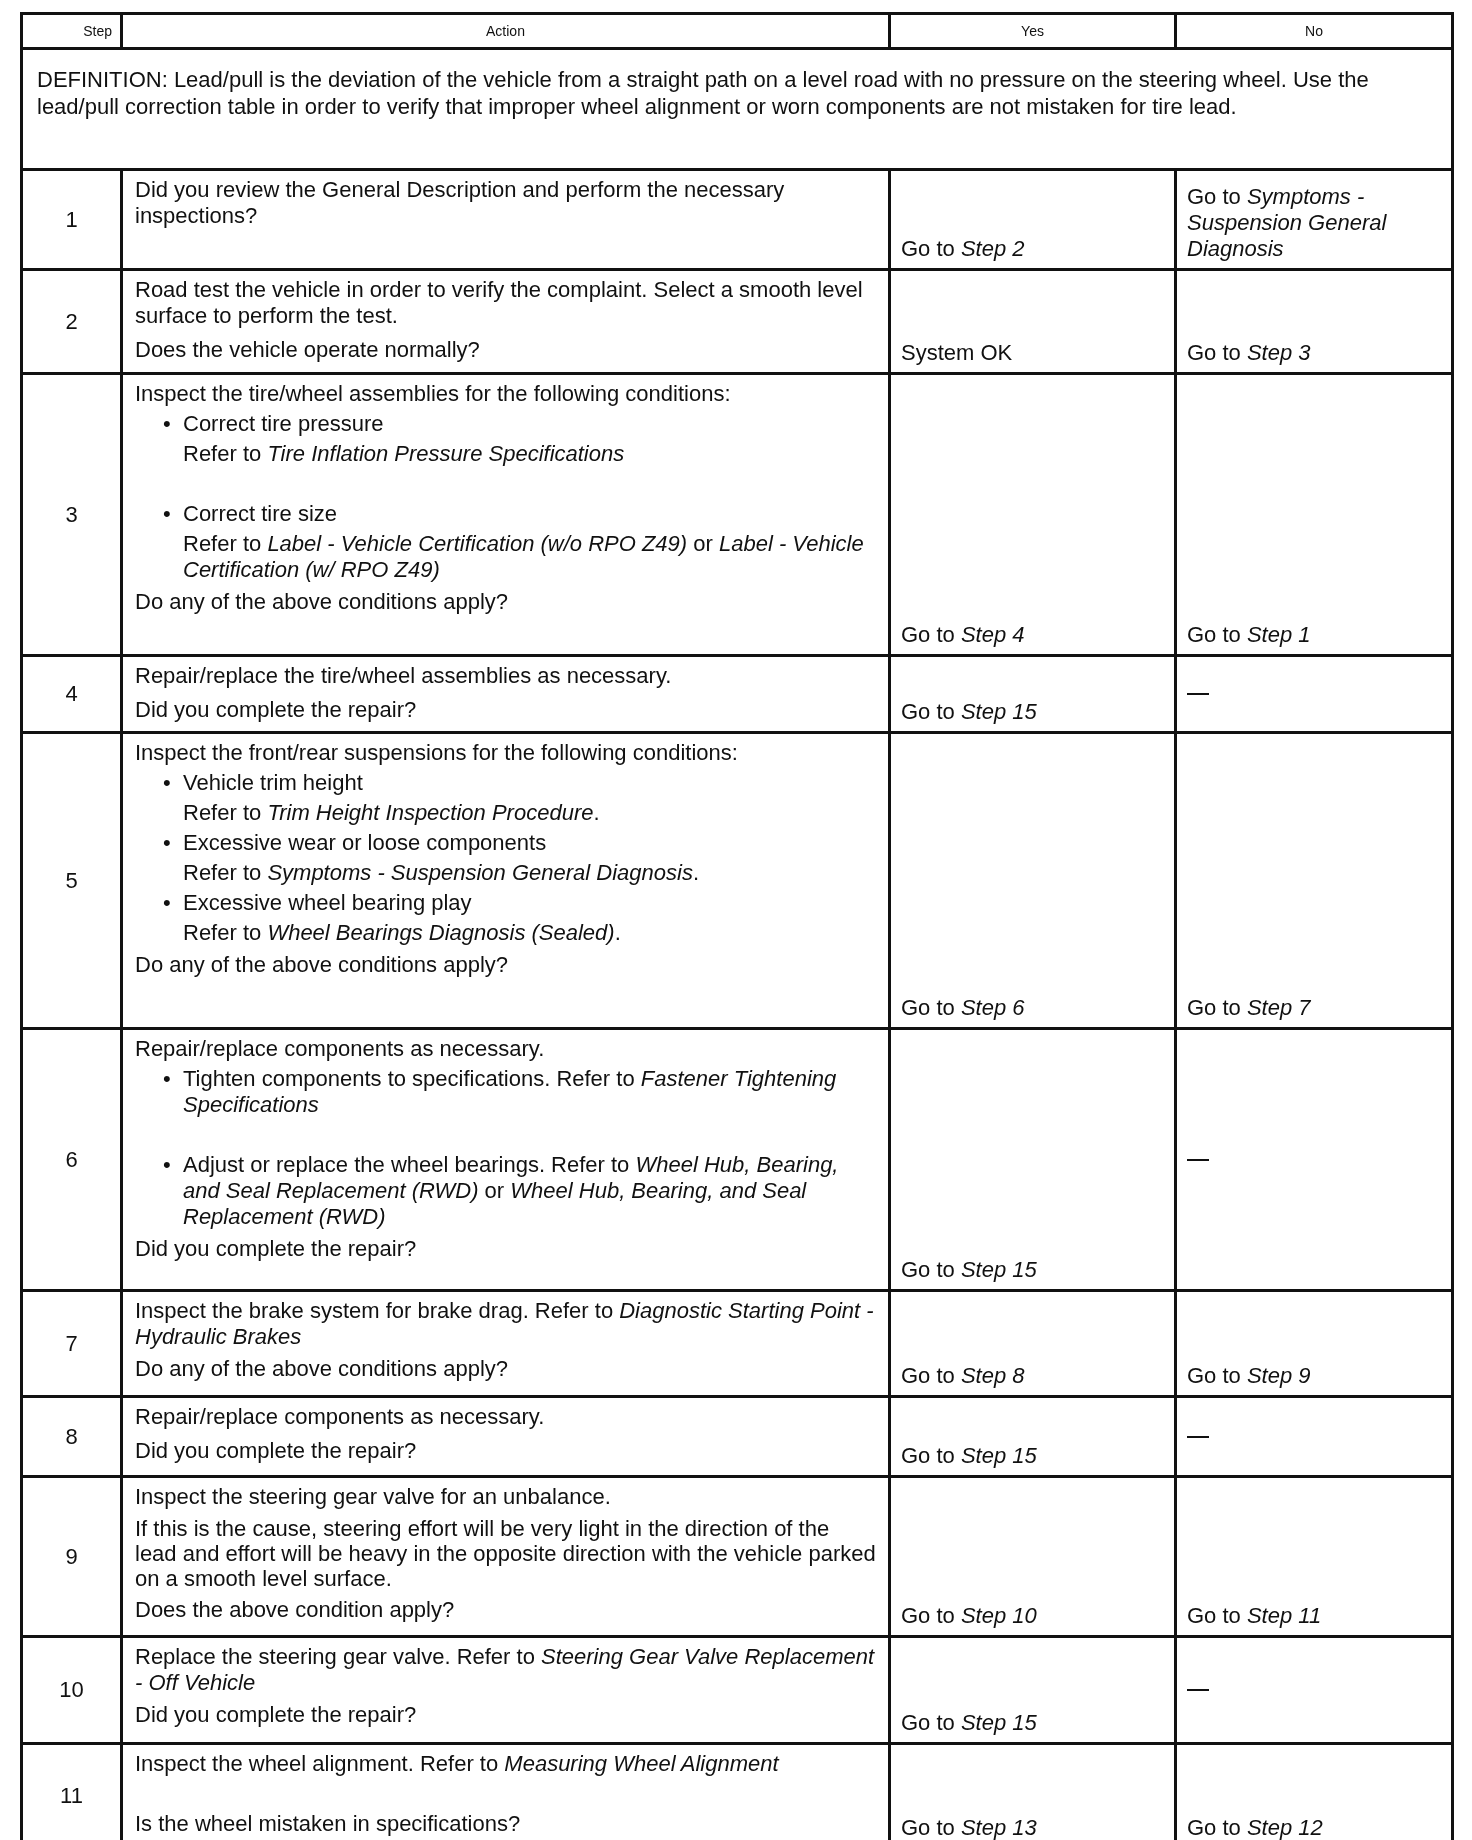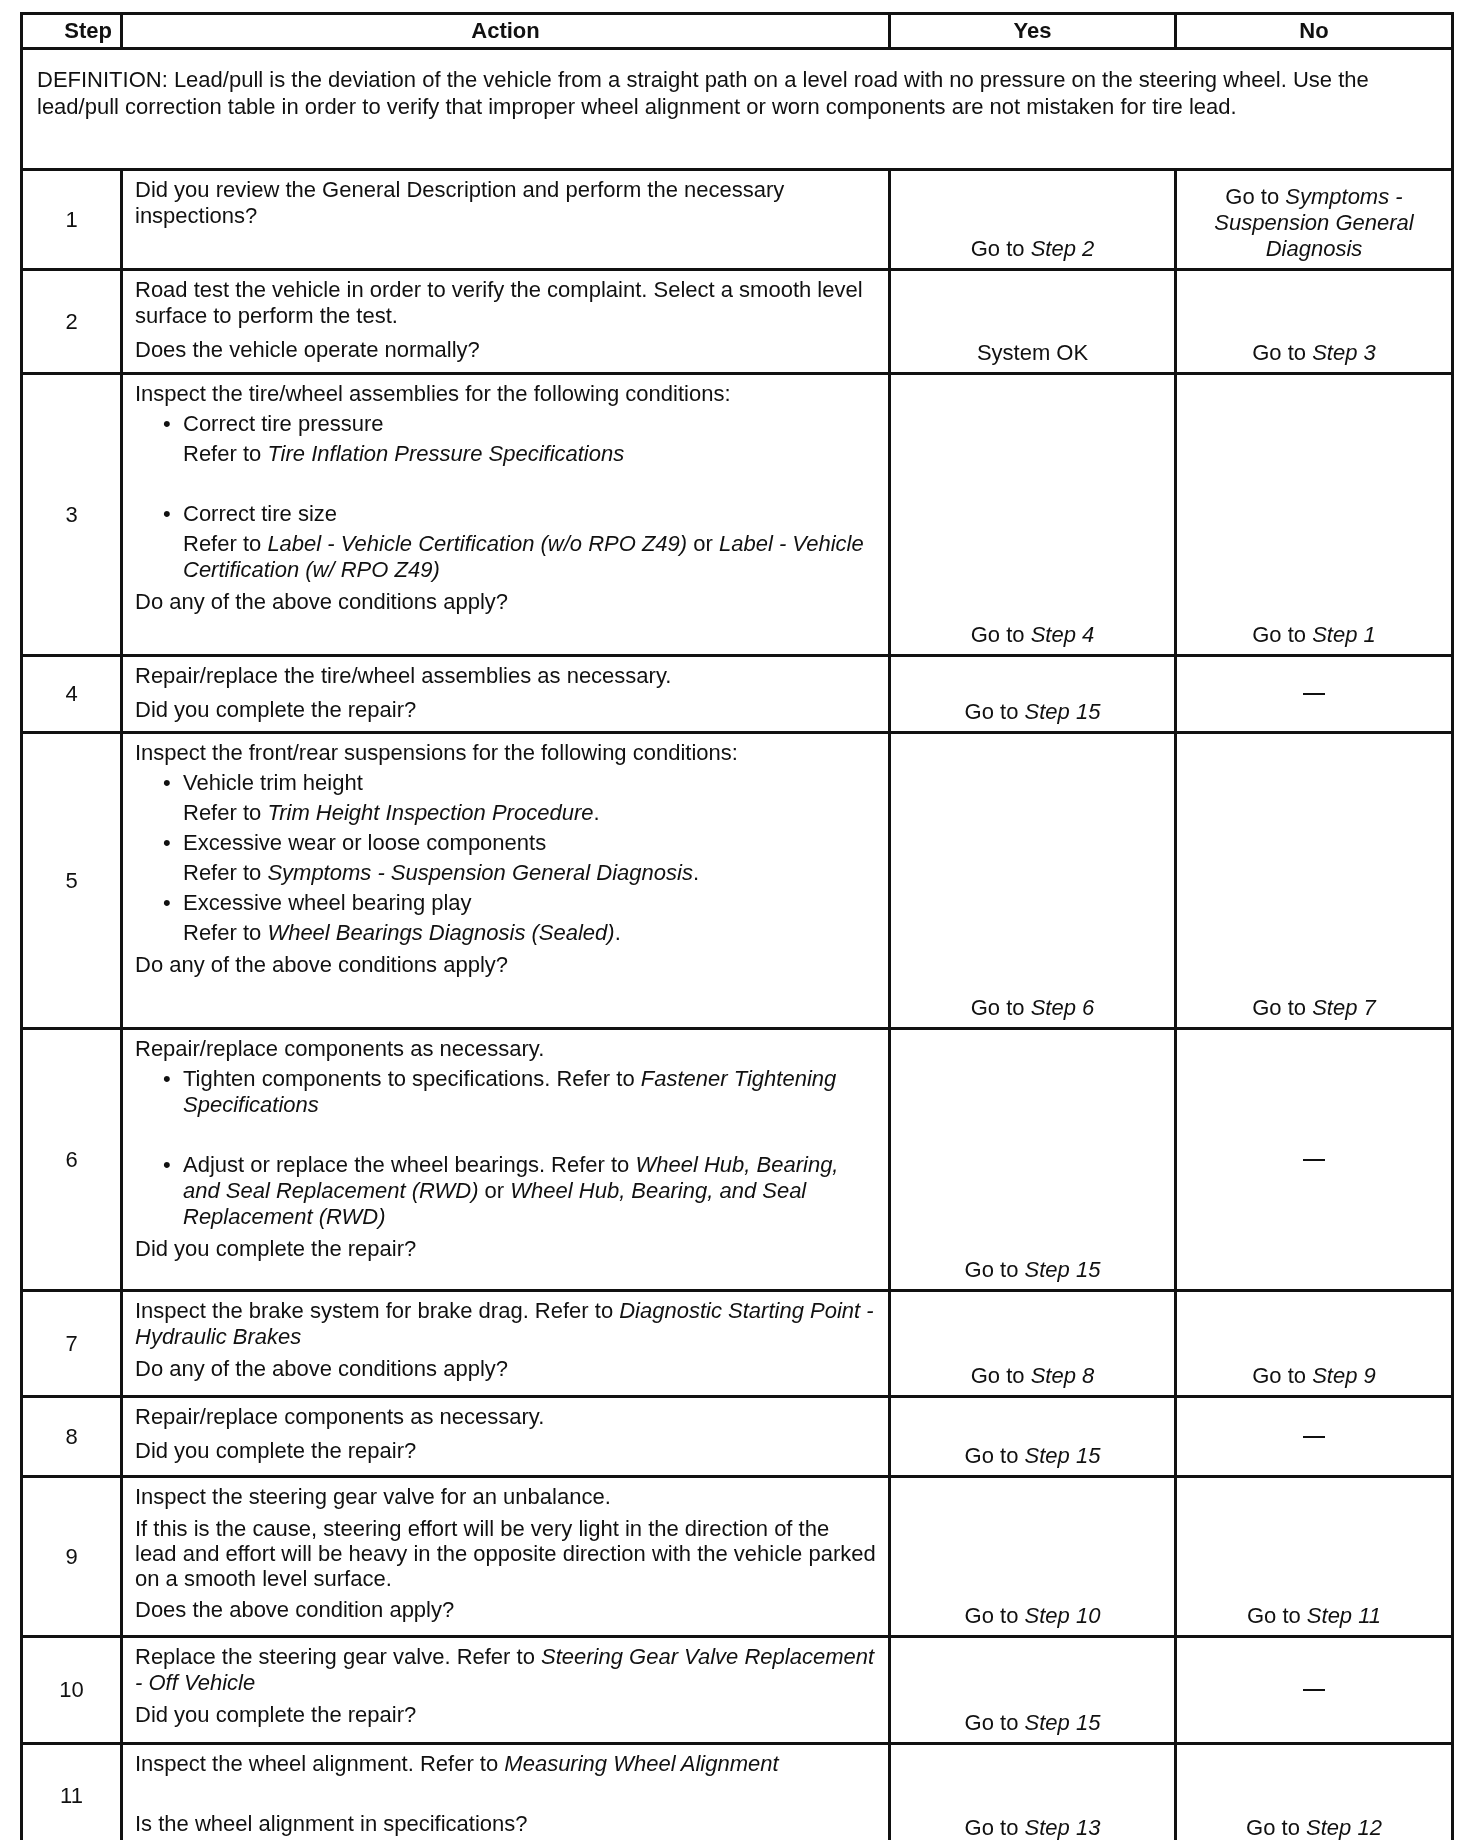--- a/index.html
+++ b/index.html
@@ -2,26 +2,26 @@
 <html><head>
 <meta charset="utf-8">
 <style>
   html, body { margin:0; padding:0; background:#ffffff; }
   body { width:1472px; height:1840px; position:relative; overflow:hidden;
          font-family:"Liberation Sans", sans-serif; color:#111; }
   table.diag { position:absolute; left:20px; top:12px; width:1431px;
                border-collapse:collapse; table-layout:fixed; font-size:22px; line-height:26px; }
   table.diag td, table.diag th { border:3px solid #111; padding:0; vertical-align:top; }
   col.c-step { width:100px; } col.c-act { width:768px; } col.c-yes { width:286px; } col.c-no { width:277px; }
-  th { font-weight:bold; font-size:22px; height:32px; text-align:center; vertical-align:middle !important; }
+  th { font-weight:normal; font-size:14px; height:32px; text-align:center; vertical-align:middle !important; }
   th.step-h { text-align:right; padding-right:8px !important; }
   td.def { padding:16px 14px !important; line-height:27px; height:86px; }
   td.step { text-align:center; vertical-align:middle !important; }
   td.act { padding:6px 12px 4px 12px !important; position:relative; }
-  td.yes, td.no { text-align:center; vertical-align:bottom !important; padding:4px 10px 6px 10px !important; }
+  td.yes, td.no { text-align:left; vertical-align:bottom !important; padding:4px 10px 6px 10px !important; }
   td.dash { vertical-align:middle !important; }
   .p { margin:0 0 4px 0; }
   .bl { display:flex; margin:4px 0 4px 28px; }
   .bl .bullet { width:20px; flex:none; }
   .sub { margin:4px 0 4px 48px; }
   .gap { height:26px; }
   i { font-style:italic; }
   .dashmark { display:inline-block; width:22px; border-top:2px solid #111; vertical-align:middle; }
 </style>
 </head>
@@ -177,19 +177,19 @@
       <div class="p" style="margin-top:6px">Did you complete the repair?</div>
     </td>
     <td class="yes"><span>Go to </span><i>Step 15</i></td>
     <td class="no dash"><span class="dashmark"></span></td>
   </tr>
 
   <tr style="height:105px">
     <td class="step">11</td>
     <td class="act">
       <div class="p"><span>Inspect the wheel alignment. Refer to </span><i>Measuring Wheel Alignment</i></div>
-      <div class="p" style="margin-top:34px">Is the wheel alignment in specifications?</div>
+      <div class="p" style="margin-top:34px">Is the wheel mistaken in specifications?</div>
     </td>
     <td class="yes"><span>Go to </span><i>Step 13</i></td>
     <td class="no"><span>Go to </span><i>Step 12</i></td>
   </tr>
 </tbody>
   </table>
 
 </body></html>

